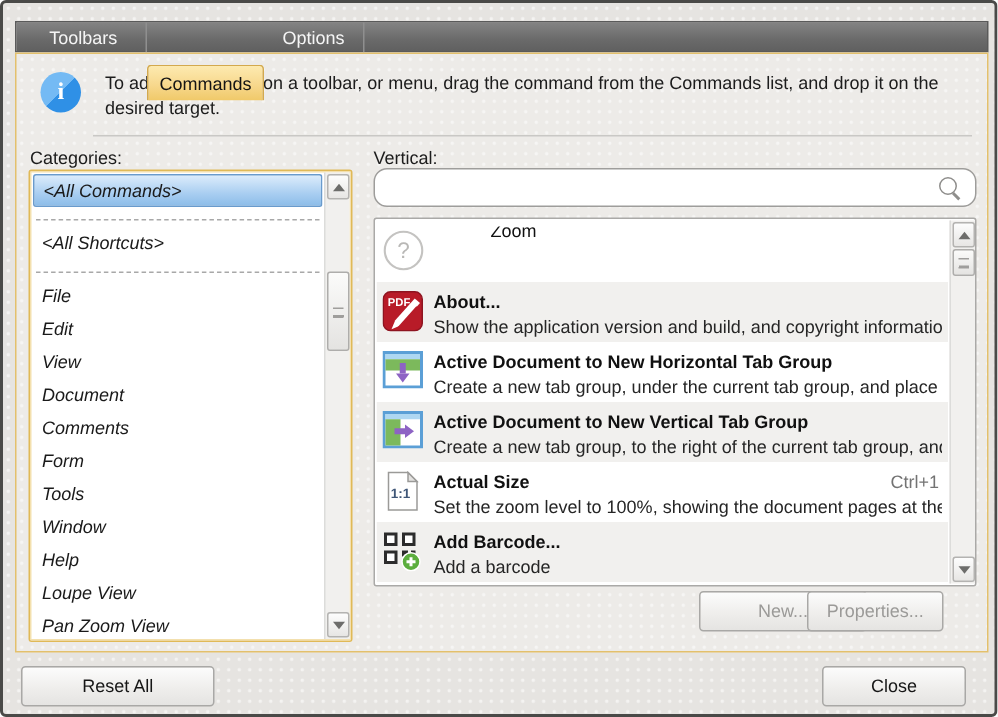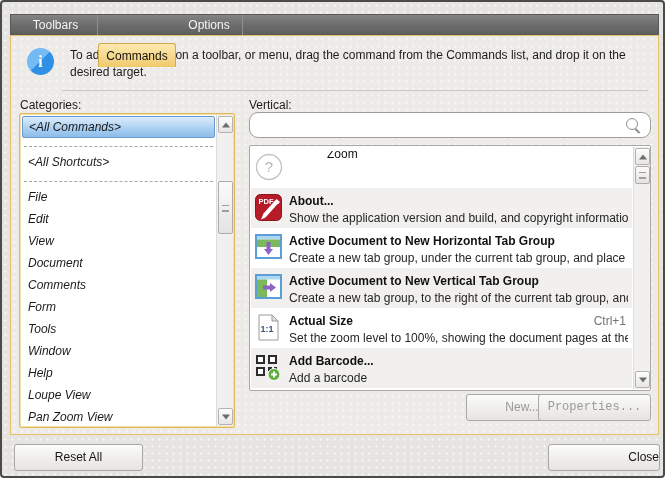--- a/index.html
+++ b/index.html
@@ -264,17 +264,17 @@
         </div>
       </div>
     <div class="sb" style="right:0; top:1px; bottom:1px;">
       <div class="sb-btn sb-up" style="top:1px;"></div>
       <div class="sb-thumb" style="top:19px; height:18px;"></div>
       <div class="sb-btn sb-down" style="bottom:1px;"></div>
     </div>
   </div>
 
   <div class="btn disabled" style="left:420px; top:392px; width:112px;margin-left:44px;">New...</div>
-  <div class="btn disabled" style="left:536px; top:392px; width:113px;font-family:Liberation Mono, monospace;">Properties...</div>
+  <div class="btn disabled" style="left:536px; top:392px; width:91px;">Properties...</div>
   <div class="btn" style="left:12px; top:442px; width:129px;">Reset All</div>
-  <div class="btn" style="left:546px; top:442px; width:112px;text-align:right;">Close</div>
+  <div class="btn" style="left:546px; top:442px; width:96px;">Close</div>
 
 </div>
 
 </body></html>

